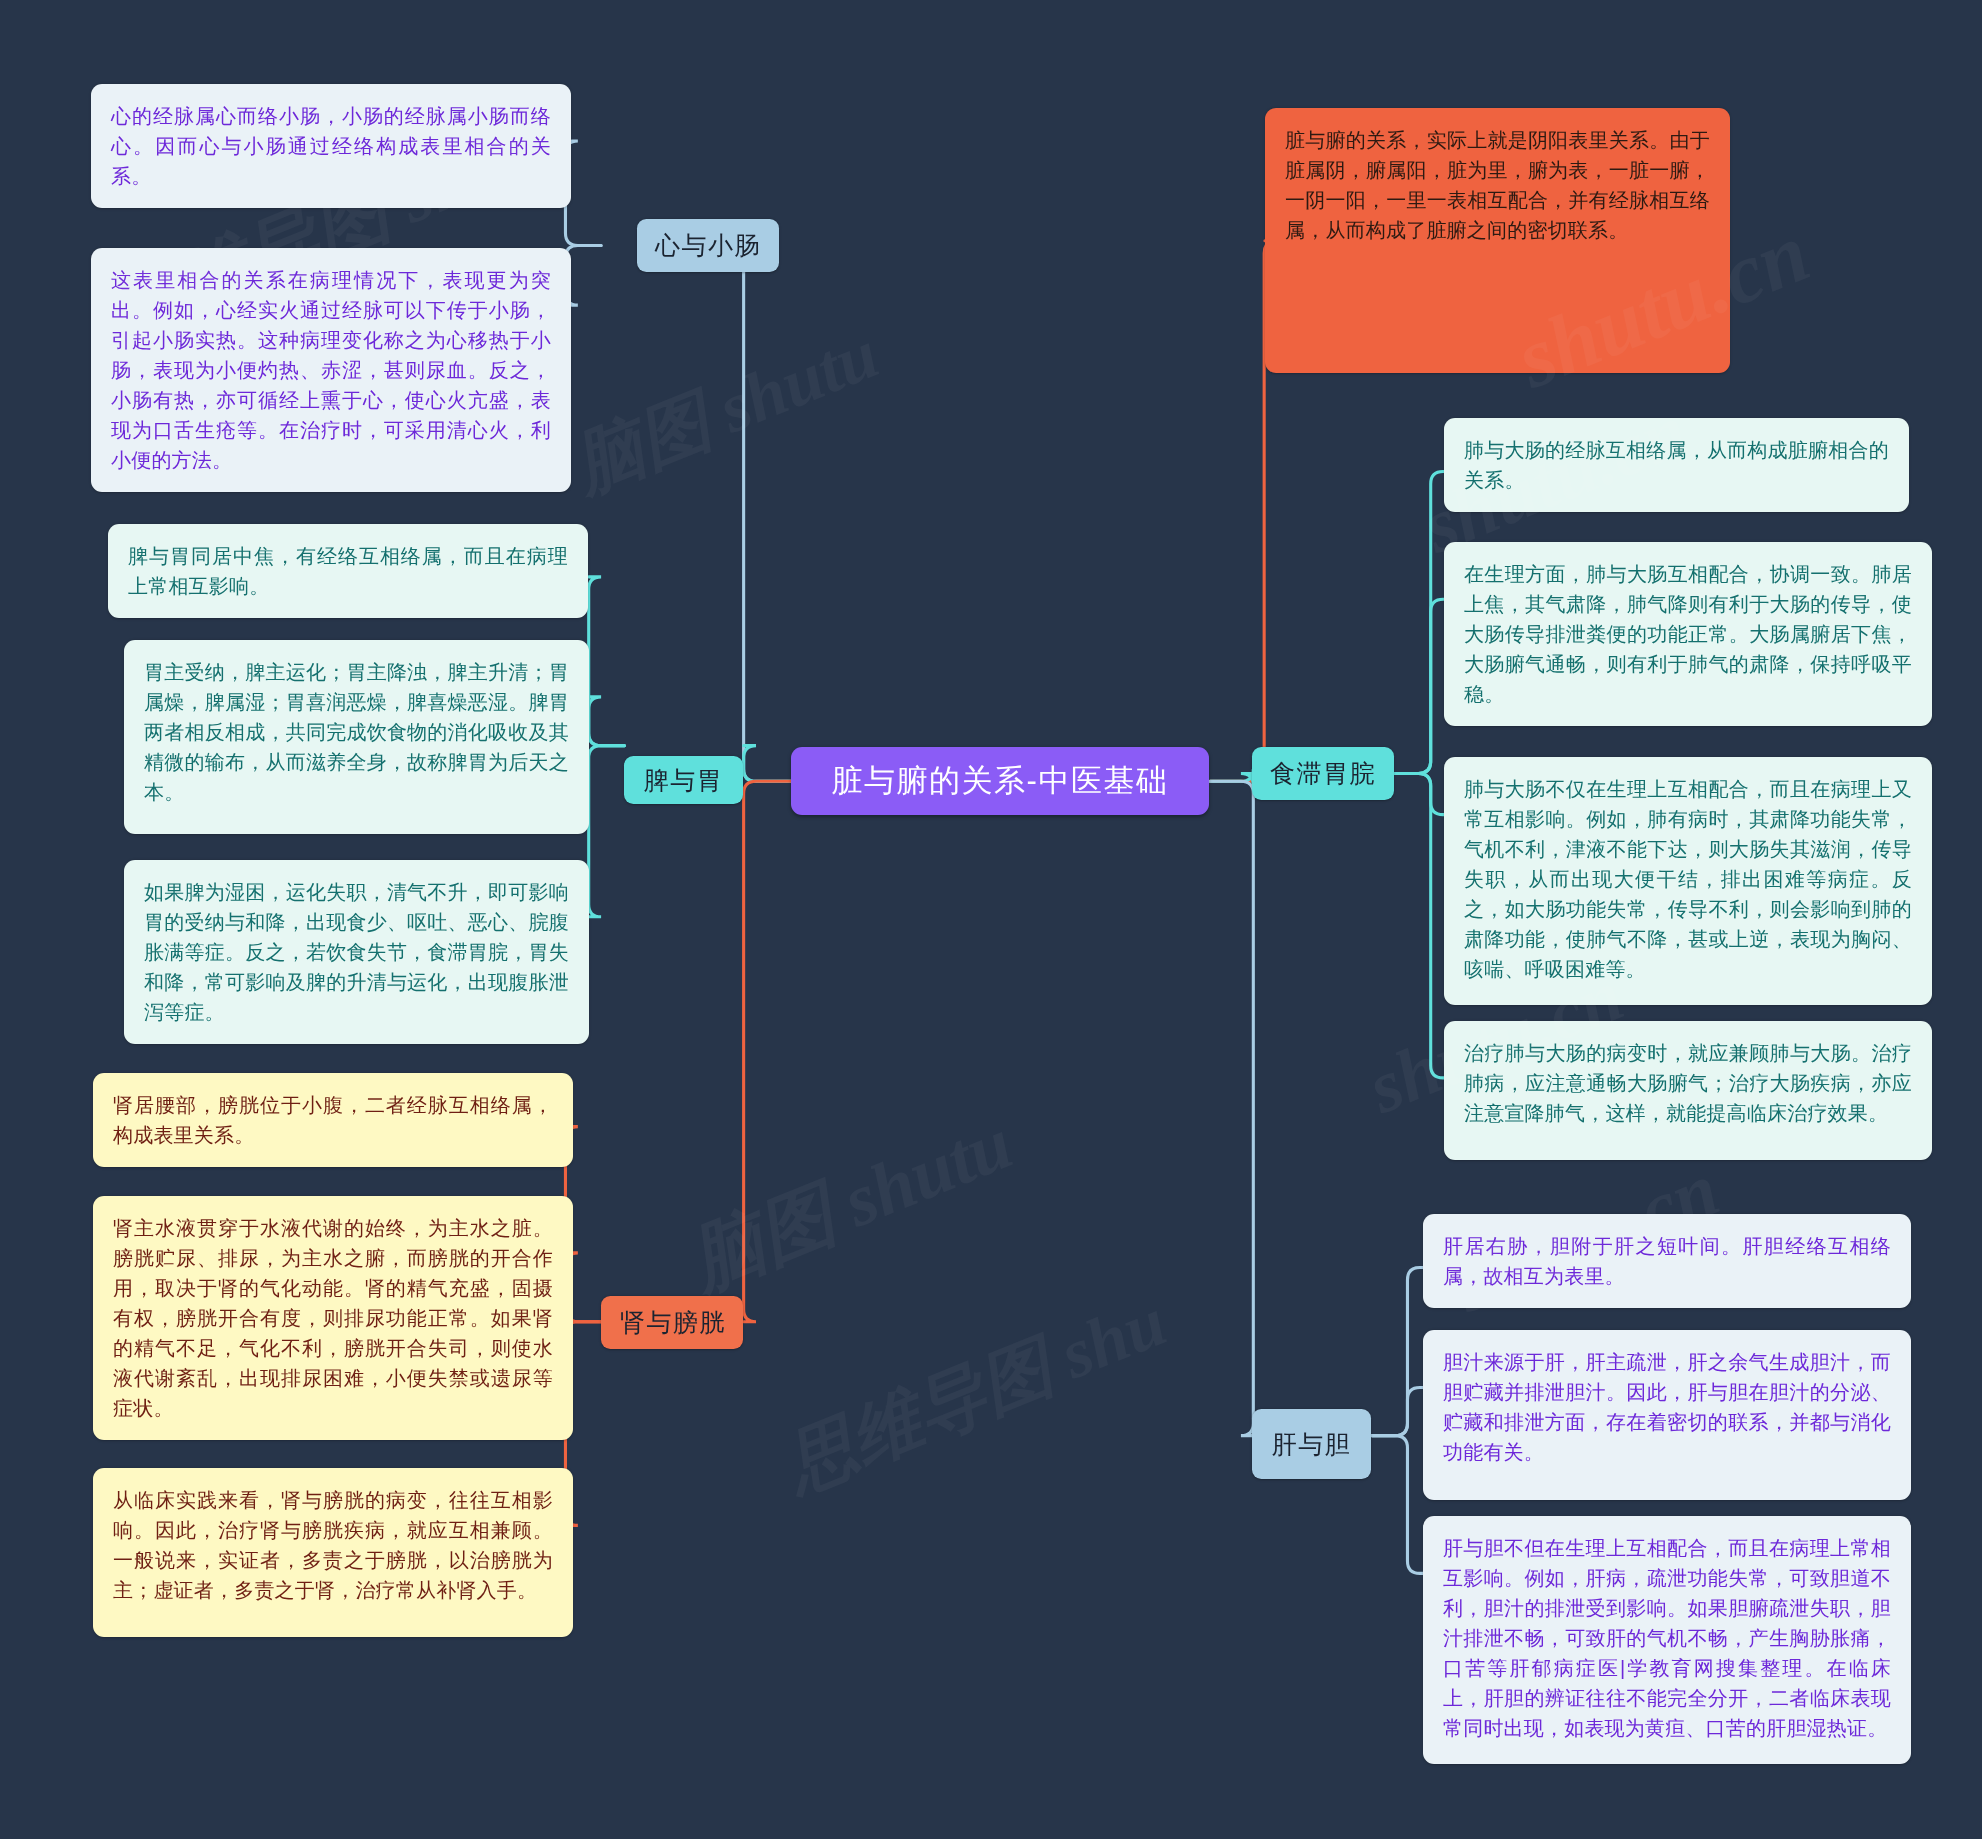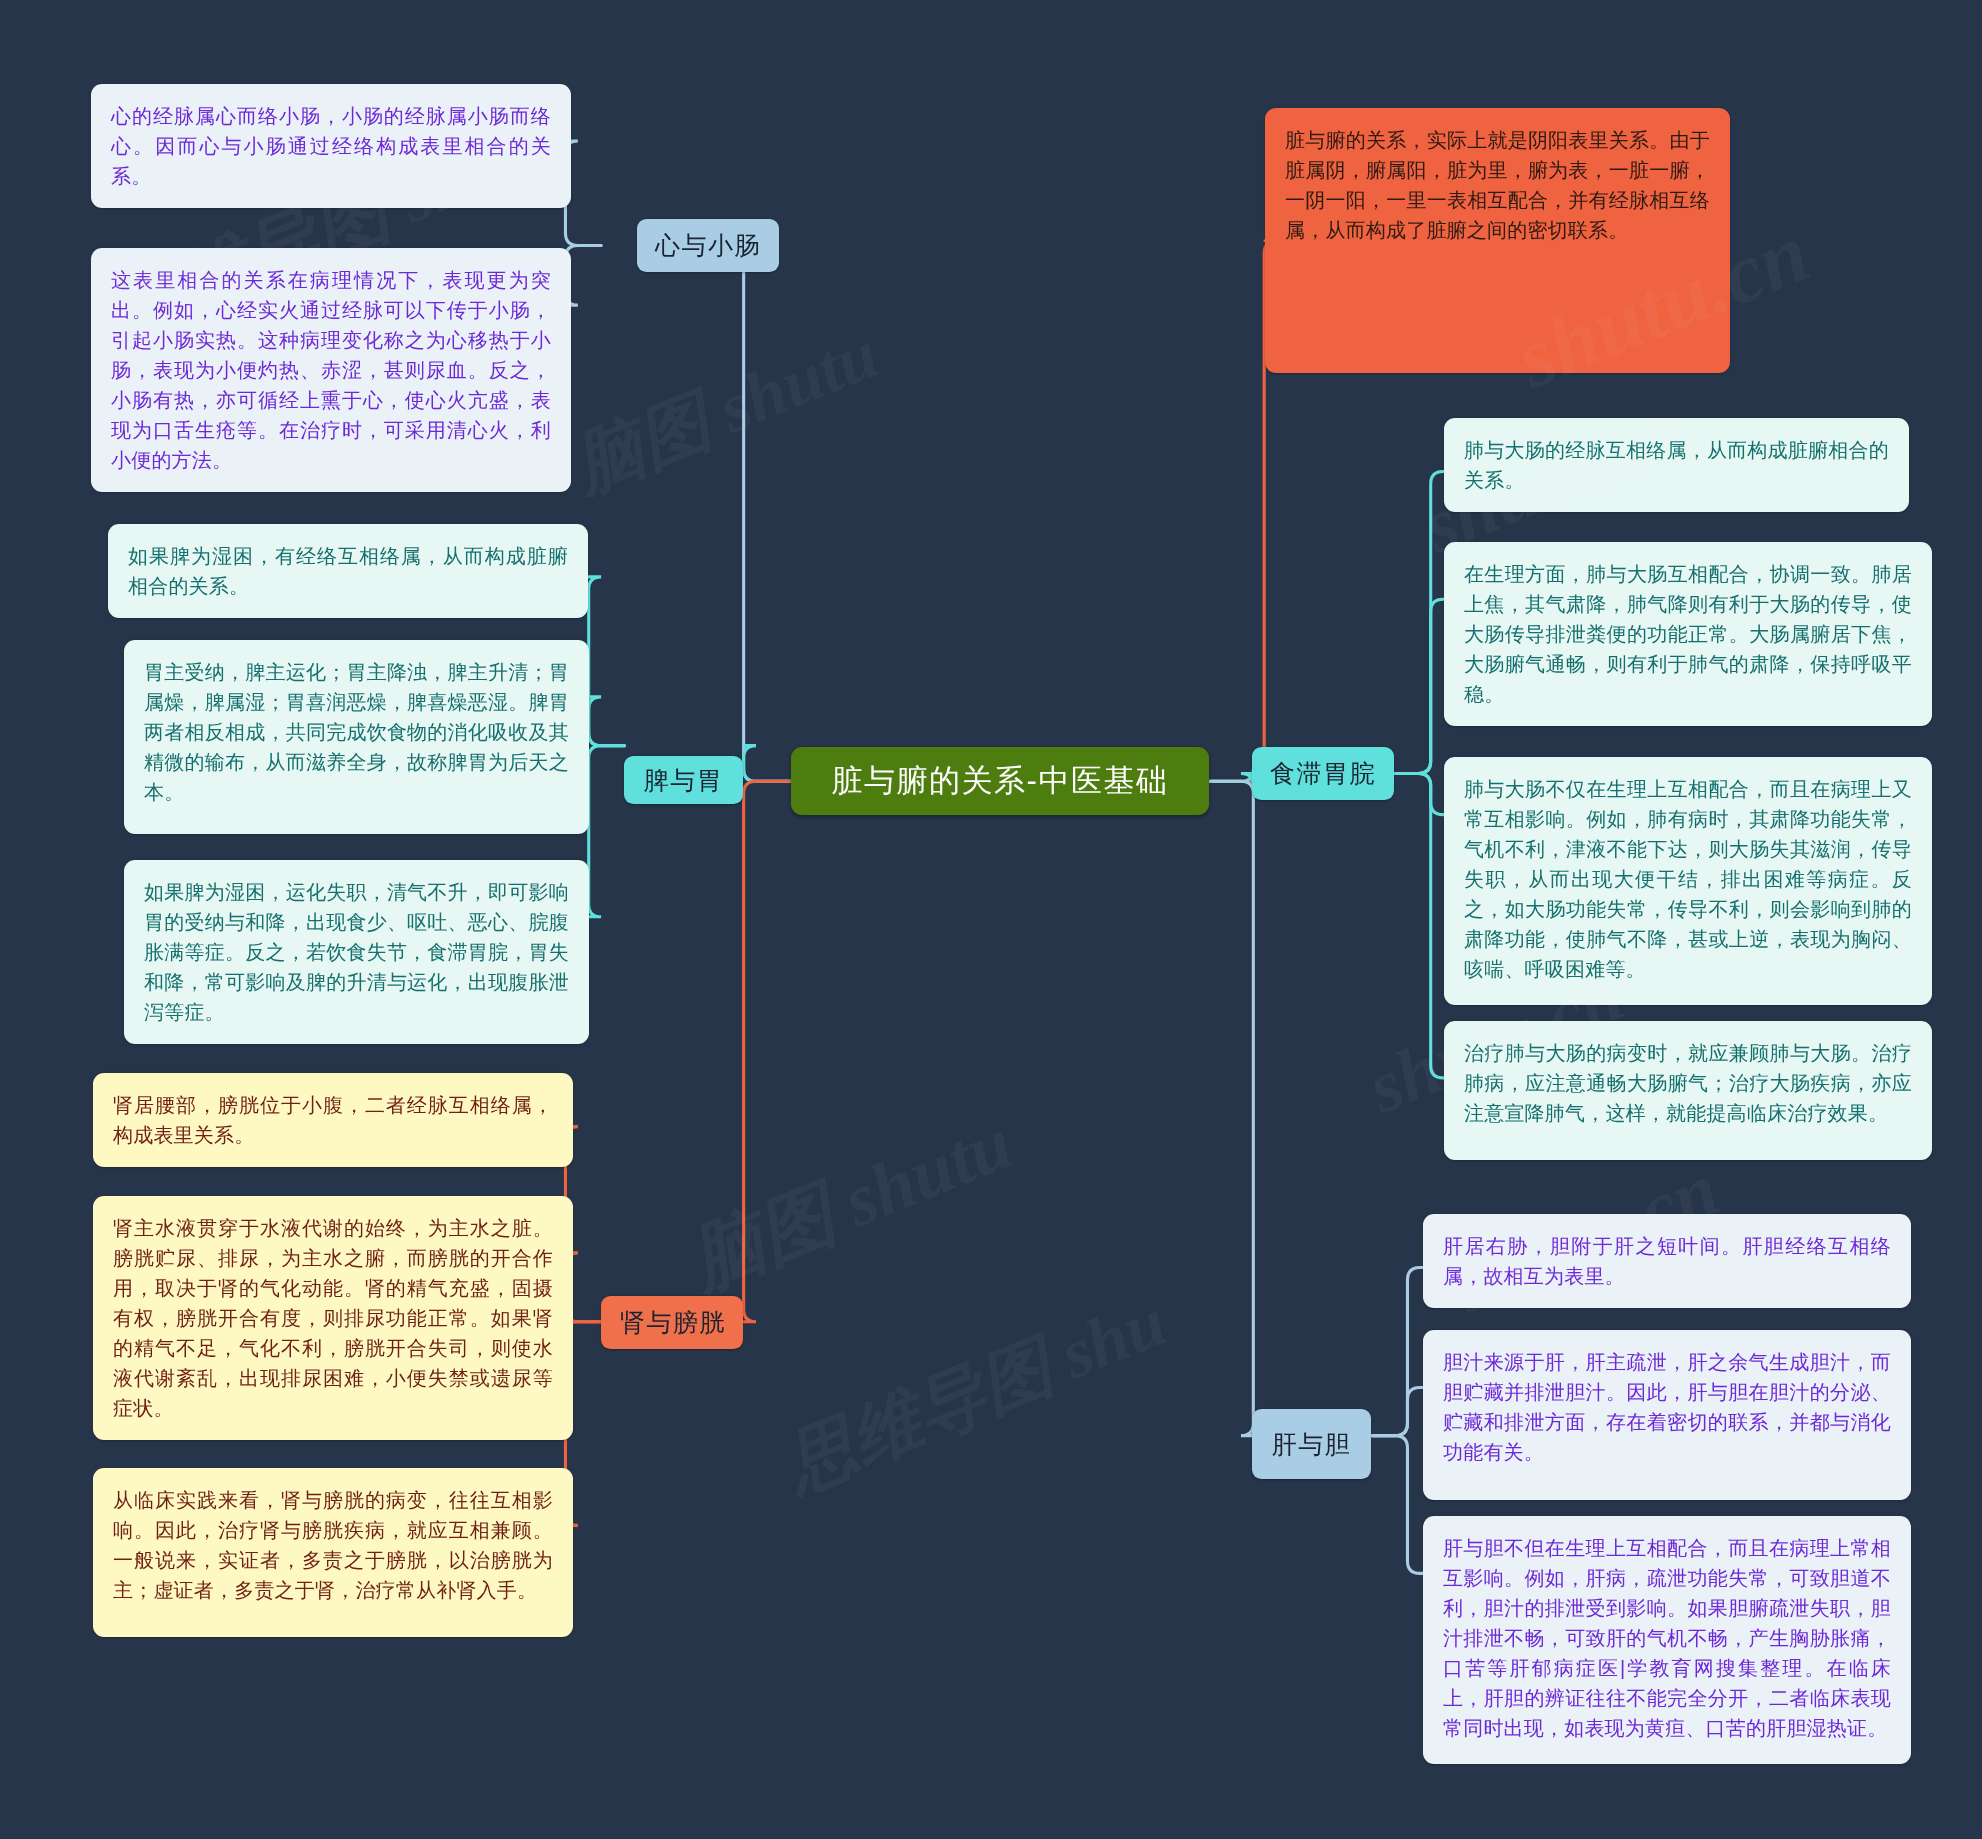--- a/index.html
+++ b/index.html
@@ -62,21 +62,21 @@
     z-index: 20;
     box-shadow: 0 0.8px 2.3px rgba(0,0,0,0.3);
   }
   .chip-lightblue { background: #a9cde4; }
   .chip-cyan      { background: #5fe0dc; }
   .chip-orange    { background: #f0704b; }
 
   
   #root {
     position: absolute;
-    background: #4d7c0f;
+    background: #8b5cf6;
     color: #ffffff;
     border-radius: 11px;
     padding: 14px 23px;
     font-size: 31px;
     font-weight: 500;
     letter-spacing: 1.5px;
     white-space: nowrap;
     z-index: 30;
     box-shadow: 0 1.5px 3.9px rgba(0,0,0,0.35);
   }
@@ -125,21 +125,21 @@
       <div class="chip chip-cyan" style="left: 1252px; top: 747px; width: 142px; height: 53px; display: flex; align-items: center; justify-content: center;">
         <span>食滞胃脘</span>
       </div>
       <div class="chip chip-lightblue" style="left: 1252px; top: 1409px; width: 119px; height: 70px; display: flex; align-items: center; justify-content: center;">
         <span>肝与胆</span>
       </div>
     </div>
   <div id="cards-layer">
       <div class="card c-blue" style="left: 91px; top: 84px; width: 480px; min-height: 116px;"><span>心的经脉属心而络小肠，小肠的经脉属小肠而络心。因而心与小肠通过经络构成表里相合的关系。</span></div>
       <div class="card c-blue" style="left: 91px; top: 248px; width: 480px; min-height: 223px;"><span>这表里相合的关系在病理情况下，表现更为突出。例如，心经实火通过经脉可以下传于小肠，引起小肠实热。这种病理变化称之为心移热于小肠，表现为小便灼热、赤涩，甚则尿血。反之，小肠有热，亦可循经上熏于心，使心火亢盛，表现为口舌生疮等。在治疗时，可采用清心火，利小便的方法。</span></div>
-      <div class="card c-mint" style="left: 108px; top: 524px; width: 480px; min-height: 85px;"><span>如果脾为湿困，有经络互相络属，从而构成脏腑相合的关系。</span></div>
+      <div class="card c-mint" style="left: 108px; top: 524px; width: 480px; min-height: 85px;"><span>脾与胃同居中焦，有经络互相络属，而且在病理上常相互影响。</span></div>
       <div class="card c-mint" style="left: 124px; top: 640px; width: 465px; min-height: 194px;"><span>胃主受纳，脾主运化；胃主降浊，脾主升清；胃属燥，脾属湿；胃喜润恶燥，脾喜燥恶湿。脾胃两者相反相成，共同完成饮食物的消化吸收及其精微的输布，从而滋养全身，故称脾胃为后天之本。</span></div>
       <div class="card c-mint" style="left: 124px; top: 860px; width: 465px; min-height: 170px;"><span>如果脾为湿困，运化失职，清气不升，即可影响胃的受纳与和降，出现食少、呕吐、恶心、脘腹胀满等症。反之，若饮食失节，食滞胃脘，胃失和降，常可影响及脾的升清与运化，出现腹胀泄泻等症。</span></div>
       <div class="card c-pink" style="left: 93px; top: 1073px; width: 480px; min-height: 85px;"><span>肾居腰部，膀胱位于小腹，二者经脉互相络属，构成表里关系。</span></div>
       <div class="card c-pink" style="left: 93px; top: 1196px; width: 480px; min-height: 225px;"><span>肾主水液贯穿于水液代谢的始终，为主水之脏。膀胱贮尿、排尿，为主水之腑，而膀胱的开合作用，取决于肾的气化动能。肾的精气充盛，固摄有权，膀胱开合有度，则排尿功能正常。如果肾的精气不足，气化不利，膀胱开合失司，则使水液代谢紊乱，出现排尿困难，小便失禁或遗尿等症状。</span></div>
       <div class="card c-pink" style="left: 93px; top: 1468px; width: 480px; min-height: 169px;"><span>从临床实践来看，肾与膀胱的病变，往往互相影响。因此，治疗肾与膀胱疾病，就应互相兼顾。一般说来，实证者，多责之于膀胱，以治膀胱为主；虚证者，多责之于肾，治疗常从补肾入手。</span></div>
       <div class="card c-mint" style="left: 1444px; top: 418px; width: 465px; min-height: 85px;"><span>肺与大肠的经脉互相络属，从而构成脏腑相合的关系。</span></div>
       <div class="card c-mint" style="left: 1444px; top: 542px; width: 488px; min-height: 170px;"><span>在生理方面，肺与大肠互相配合，协调一致。肺居上焦，其气肃降，肺气降则有利于大肠的传导，使大肠传导排泄粪便的功能正常。大肠属腑居下焦，大肠腑气通畅，则有利于肺气的肃降，保持呼吸平稳。</span></div>
       <div class="card c-mint" style="left: 1444px; top: 757px; width: 488px; min-height: 248px;"><span>肺与大肠不仅在生理上互相配合，而且在病理上又常互相影响。例如，肺有病时，其肃降功能失常，气机不利，津液不能下达，则大肠失其滋润，传导失职，从而出现大便干结，排出困难等病症。反之，如大肠功能失常，传导不利，则会影响到肺的肃降功能，使肺气不降，甚或上逆，表现为胸闷、咳喘、呼吸困难等。</span></div>
       <div class="card c-mint" style="left: 1444px; top: 1021px; width: 488px; min-height: 139px;"><span>治疗肺与大肠的病变时，就应兼顾肺与大肠。治疗肺病，应注意通畅大肠腑气；治疗大肠疾病，亦应注意宣降肺气，这样，就能提高临床治疗效果。</span></div>
       <div class="card c-blue" style="left: 1423px; top: 1214px; width: 488px; min-height: 85px;"><span>肝居右胁，胆附于肝之短叶间。肝胆经络互相络属，故相互为表里。</span></div>

